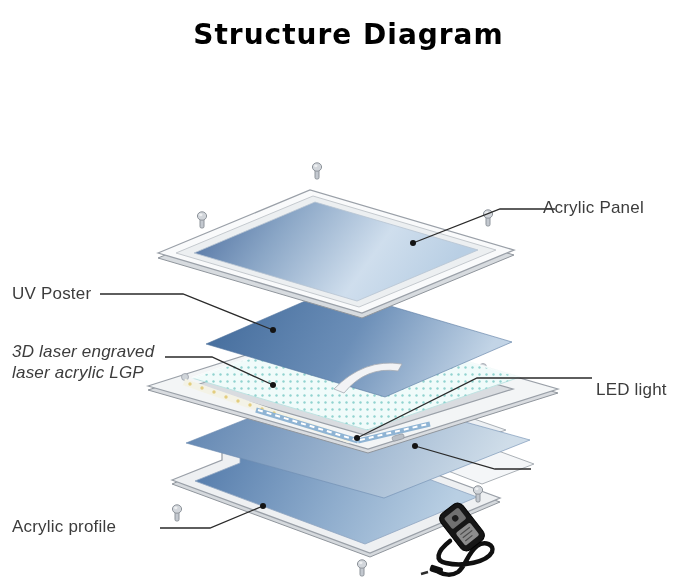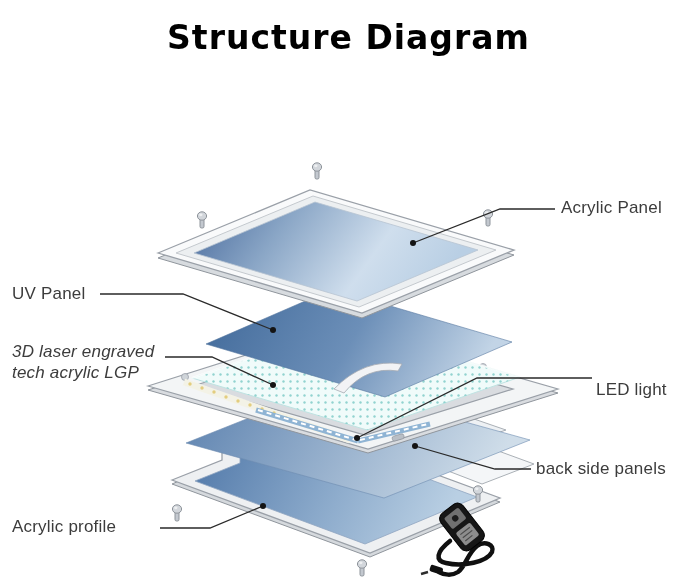--- a/index.html
+++ b/index.html
@@ -2,32 +2,32 @@
 <html><head>
 <meta charset="utf-8">
 <style>
   html,body{margin:0;padding:0;background:#ffffff;}
   .screen{
     position:relative;width:697px;height:587px;background:#ffffff;overflow:hidden;
     font-family:"Liberation Sans",sans-serif;
   }
   .page-title{
     position:absolute;left:0;top:18px;width:697px;text-align:center;
-    font-family:"DejaVu Sans",sans-serif;font-weight:700;font-size:33px;
+    font-family:"DejaVu Sans",sans-serif;font-weight:700;font-size:28px;
     letter-spacing:1px;color:#000000;
   }
   .diagram-svg{position:absolute;left:0;top:0;}
   .lbl{
     position:absolute;font-size:17px;color:#3c3c3c;letter-spacing:0.2px;
     line-height:21px;white-space:nowrap;
   }
   .lbl-uv{left:12px;top:283px;}
   .lbl-lgp{left:12px;top:341px;font-style:italic;}
   .lbl-alum{left:12px;top:516px;}
-  .lbl-acrylic{left:561px;top:197px;}
+  .lbl-acrylic{left:543px;top:197px;}
   .lbl-led{left:596px;top:367px;margin-top:12px;}
   .lbl-back{left:536px;top:458px;}
 </style>
 </head>
 <body>
 
 <div class="screen">
 
   <div class="page-title">Structure Diagram</div>
 
@@ -165,22 +165,21 @@
       <circle cx="413" cy="243" r="3"></circle>
       <circle cx="273" cy="330" r="3"></circle>
       <circle cx="273" cy="385" r="3"></circle>
       <circle cx="357" cy="438" r="3"></circle>
       <circle cx="415" cy="446" r="3"></circle>
       <circle cx="263" cy="506" r="3"></circle>
     </g>
   </svg>
 
   <div class="lbl lbl-acrylic">Acrylic Panel</div>
-  <div class="lbl lbl-uv">UV Panel</div>
+  <div class="lbl lbl-uv">UV Poster</div>
   <div class="lbl lbl-lgp">
     <span>3D laser engraved</span><br>
-    <span>tech acrylic LGP</span>
+    <span>laser acrylic LGP</span>
   </div>
   <div class="lbl lbl-led">LED light</div>
-  <div class="lbl lbl-back">back side panels</div>
   <div class="lbl lbl-alum">Acrylic profile</div>
 
 </div>
 
 </body></html>

